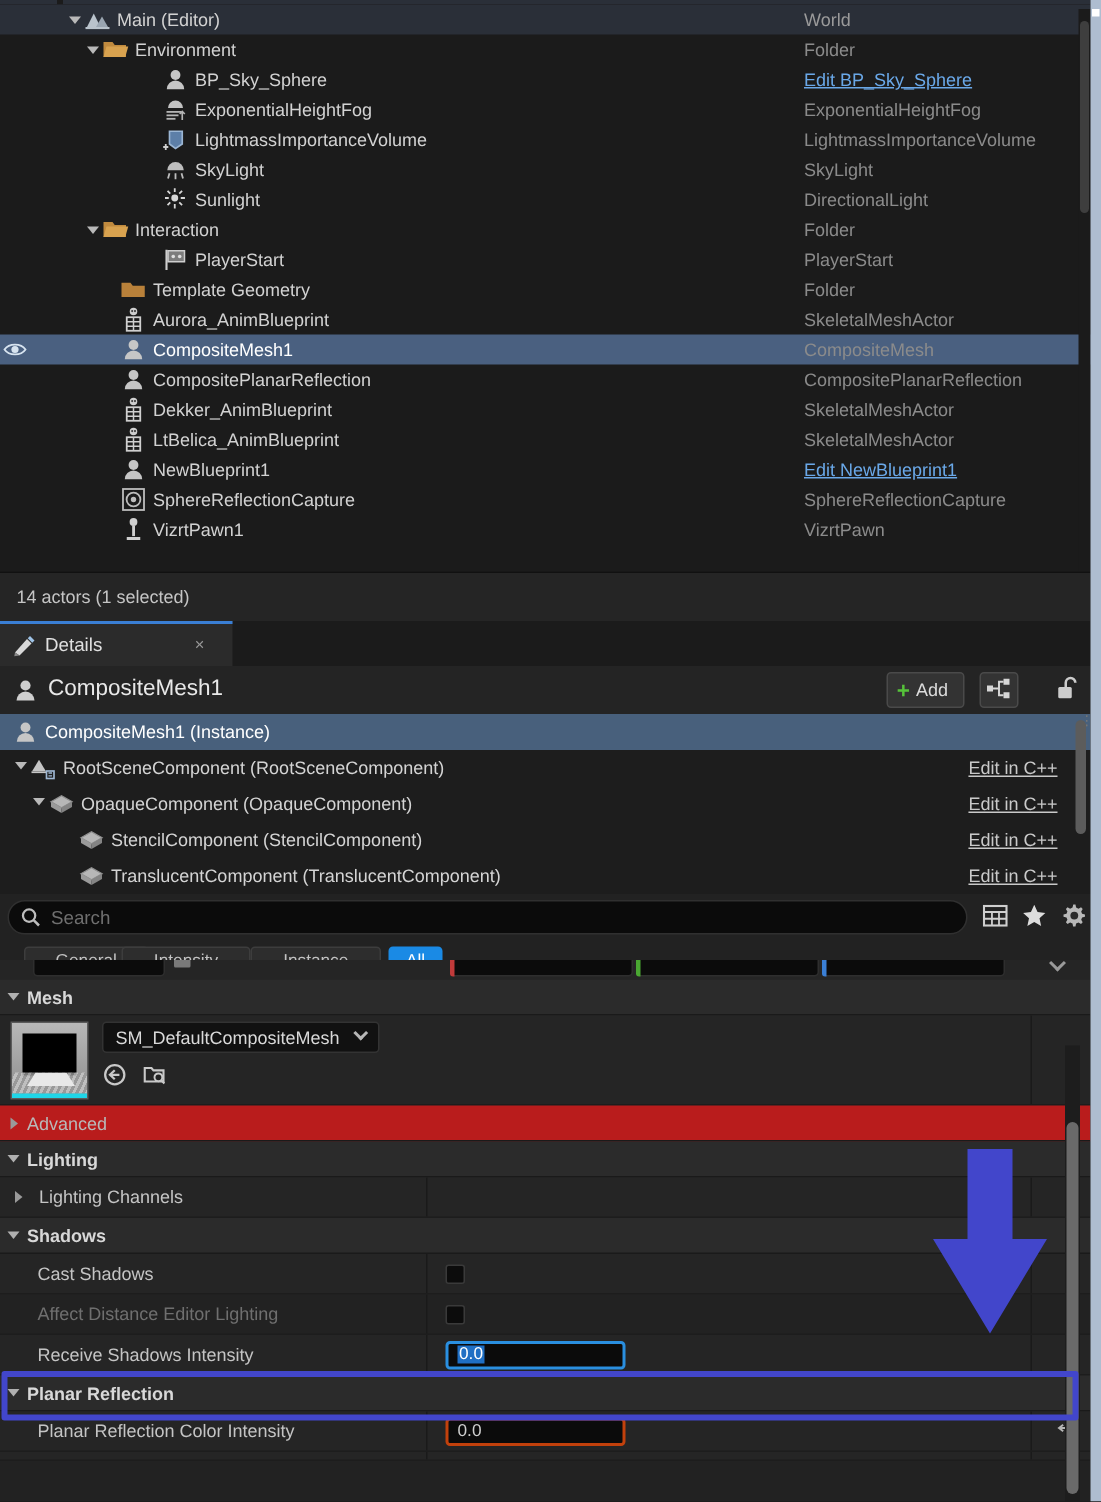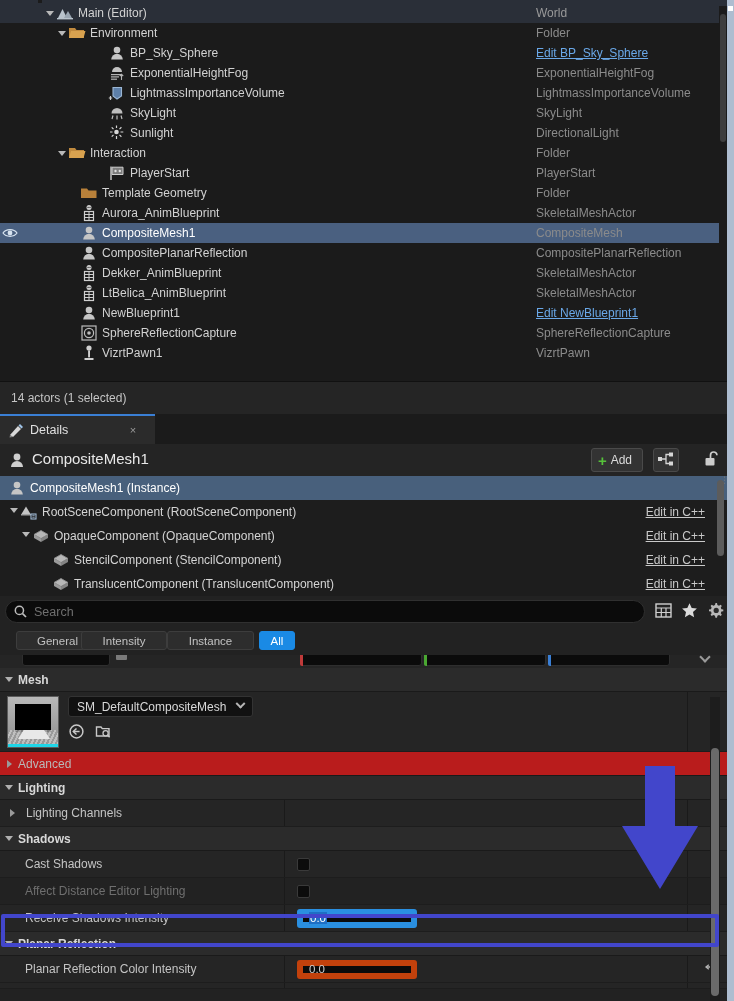--- a/index.html
+++ b/index.html
@@ -90,42 +90,42 @@
   .searchbox input::placeholder { color:#6f6f6f; }
   .sr-ico { position:absolute; top:6px; width:18px; height:18px; }
 
   
   .filterrow { position:absolute; left:0; top:214px; width:727px; height:27px; background:#222222; }
   .fbtn { position:absolute; top:3px; height:19px; background:#2d2d2d; border:1px solid #3d3d3d; border-radius:3px;
           display:flex; align-items:center; justify-content:center; font-size:11.5px; color:#c2c2c2; }
   .fbtn.active { background:#1a8ae5; border-color:#1a8ae5; color:#ffffff; }
 
   
-  .proplist { position:absolute; left:0; top:241px; width:727px; height:346px; background:#222222; overflow:hidden; }
+  .proplist { position:absolute; left:0; top:226px; width:727px; height:346px; background:#222222; overflow:hidden; }
   .prop-scroll-track { position:absolute; right:7px; top:283px; width:10px; height:304px; background:#1d1d1d; }
   .prop-scroll-thumb { position:absolute; right:8px; top:334px; width:8px; height:248px; background:#6a6a6a; border-radius:4px; }
 
   .cat { position:relative; height:24px; background:#2b2b2b; border-bottom:1px solid #1a1a1a; display:flex; align-items:center; }
   .cat .tw { width:18px; display:flex; align-items:center; justify-content:center; }
   .cat .tw i { display:block; width:0; height:0; border-left:4.5px solid transparent; border-right:4.5px solid transparent; border-top:5px solid #b0b0b0; }
   .cat .tw.closed i { border-left:5px solid #9a9a9a; border-right:none; border-top:4.5px solid transparent; border-bottom:4.5px solid transparent; }
   .cat .cat-lbl { font-size:12px; font-weight:bold; color:#d8d8d8; }
   .cat.sub { background:#b91c1c; }
   .cat.sub .cat-lbl { font-weight:normal; color:#b9b9b9; }
 
   .prow { position:relative; display:flex; align-items:stretch; background:#252525; border-bottom:1px solid #1d1d1d; }
   .prow.alt { background:#222222; }
   .pname { width:285px; flex:0 0 285px; display:flex; align-items:center; font-size:12px; color:#c4c4c4;
            padding-left:25px; border-right:1px solid #1a1a1a; }
   .pname.dim { color:#6f6f6f; }
   .pval { flex:1 1 auto; display:flex; align-items:center; padding-left:12px; position:relative; }
   .pright { width:40px; flex:0 0 40px; border-left:1px solid #1a1a1a; position:relative; }
 
   .chkbox { width:13px; height:13px; background:#0c0c0c; border:1px solid #3a3a3a; border-radius:2px; }
-  .numfield { width:120px; height:19px; background:#0b0b0b; border:6px solid #c2410c; border-radius:3px;
+  .numfield { width:120px; height:19px; background:#0b0b0b; border:2px solid #c2410c; border-radius:3px;
               display:flex; align-items:center; padding-left:6px; font-size:11.5px; color:#cfcfcf; }
   .numfield.focus { border-color:#2a8fe0; }
   .numfield .selnum { background:#1f6fc4; color:#ffffff; padding:0 1px; }
 
   .revert { position:absolute; right:10px; top:50%; transform:translateY(-50%); width:13px; height:13px; }
 
   
   .cutrow { position:relative; height:13px; background:#252525; overflow:hidden; }
   .cutrow .c-combo { position:absolute; left:22px; top:-8px; width:88px; height:19px; background:#0b0b0b; border:1px solid #2e2e2e; border-radius:3px; }
   .cutrow .c-ico { position:absolute; left:116px; top:-3px; width:11px; height:8px; background:#7a7a7a; border-radius:1px; }

